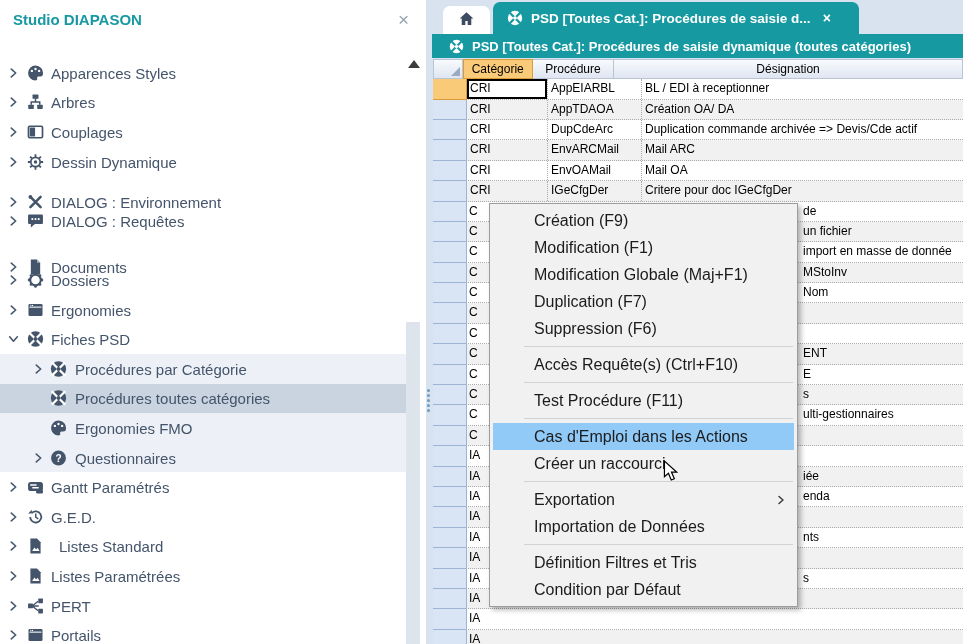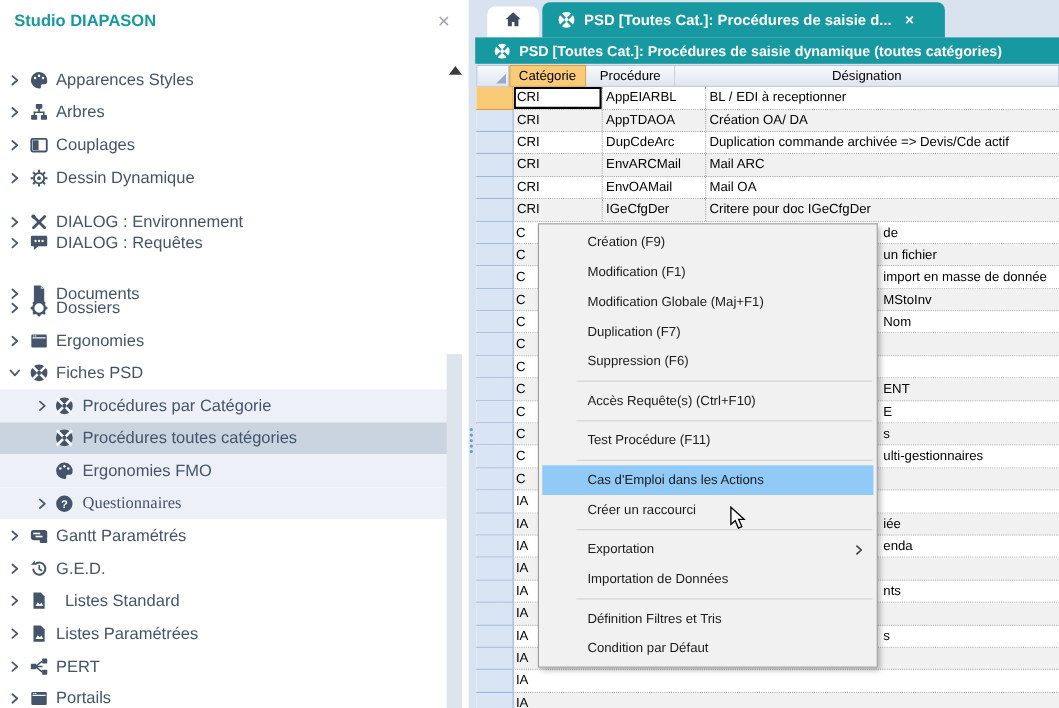--- a/index.html
+++ b/index.html
@@ -57,21 +57,21 @@
   .td.cat{width:81px;border-right:1px dotted #ababab;}
   .td.cat.focus{box-shadow:inset 0 0 0 2px #000;background:#fff;}
   .td.proc{width:94px;border-right:1px dotted #ababab;}
   .td.desig{flex:1;}
   .t-row.covered .catfrag{position:absolute;left:36px;top:0;width:19px;line-height:19px;overflow:hidden;white-space:nowrap;}
   .t-row.covered .desigfrag{position:absolute;left:370px;top:0;line-height:19px;white-space:nowrap;}
   
   #ctxmenu{position:absolute;left:57px;top:203px;width:309px;background:#f1f1f1;
     border:1px solid #9c9c9c;box-shadow:3px 3px 5px rgba(0,0,0,.28);z-index:10;padding:3px 0;}
   .m-item{position:relative;height:27px;line-height:27px;margin:0 3px;padding-left:41px;
-    font-size:12px;color:#1b1b1b;white-space:nowrap;}
+    font-size:16px;color:#1b1b1b;white-space:nowrap;}
   .m-item.hl{background:var(--menu-hl);}
   .m-sub{position:absolute;right:8px;top:8.5px;width:10px;height:10px;color:#3c3c3c;}
   .m-sub svg{display:block;width:100%;height:100%;}
   .m-sep{position:relative;height:9px;margin:0 3px;}
   .m-sep::after{content:'';position:absolute;left:31px;right:1px;top:4px;border-top:1px solid #d2d2d2;}
   #cursor{position:absolute;left:231px;top:460px;z-index:20;}
 </style>
 </head>
 <body>
 
@@ -295,21 +295,21 @@
           <svg viewBox="0 0 10 10">
             <path d="M3 1.5L7 5 3 8.5" fill="none" stroke="currentColor" stroke-width="1.5" stroke-linecap="round" stroke-linejoin="round"></path>
           </svg>
         </span>
         <span class="sb-ic" style="left: 50px;">
           <svg viewBox="0 0 16 16">
             <circle cx="8" cy="8" r="7" fill="currentColor"></circle>
             <text x="8" y="11.6" text-anchor="middle" font-size="9.5" font-weight="bold" fill="#fff" font-family="Liberation Sans,sans-serif">?</text>
           </svg>
         </span>
-        <span class="sb-label" style="left: 75px; font-family: Liberation Serif, serif;">Questionnaires</span>
+        <span class="sb-label" style="left: 75px;">Questionnaires</span>
       </div>
       <div class="sb-item" style="top: 472.4px;">
         <span class="sb-chev" style="left: 8px;">
           <svg viewBox="0 0 10 10">
             <path d="M3 1.5L7 5 3 8.5" fill="none" stroke="currentColor" stroke-width="1.5" stroke-linecap="round" stroke-linejoin="round"></path>
           </svg>
         </span>
         <span class="sb-ic" style="left: 27px;">
           <svg viewBox="0 0 16 16">
             <rect x="1" y="3.2" width="14" height="8.6" rx="2.4" fill="currentColor"></rect>

